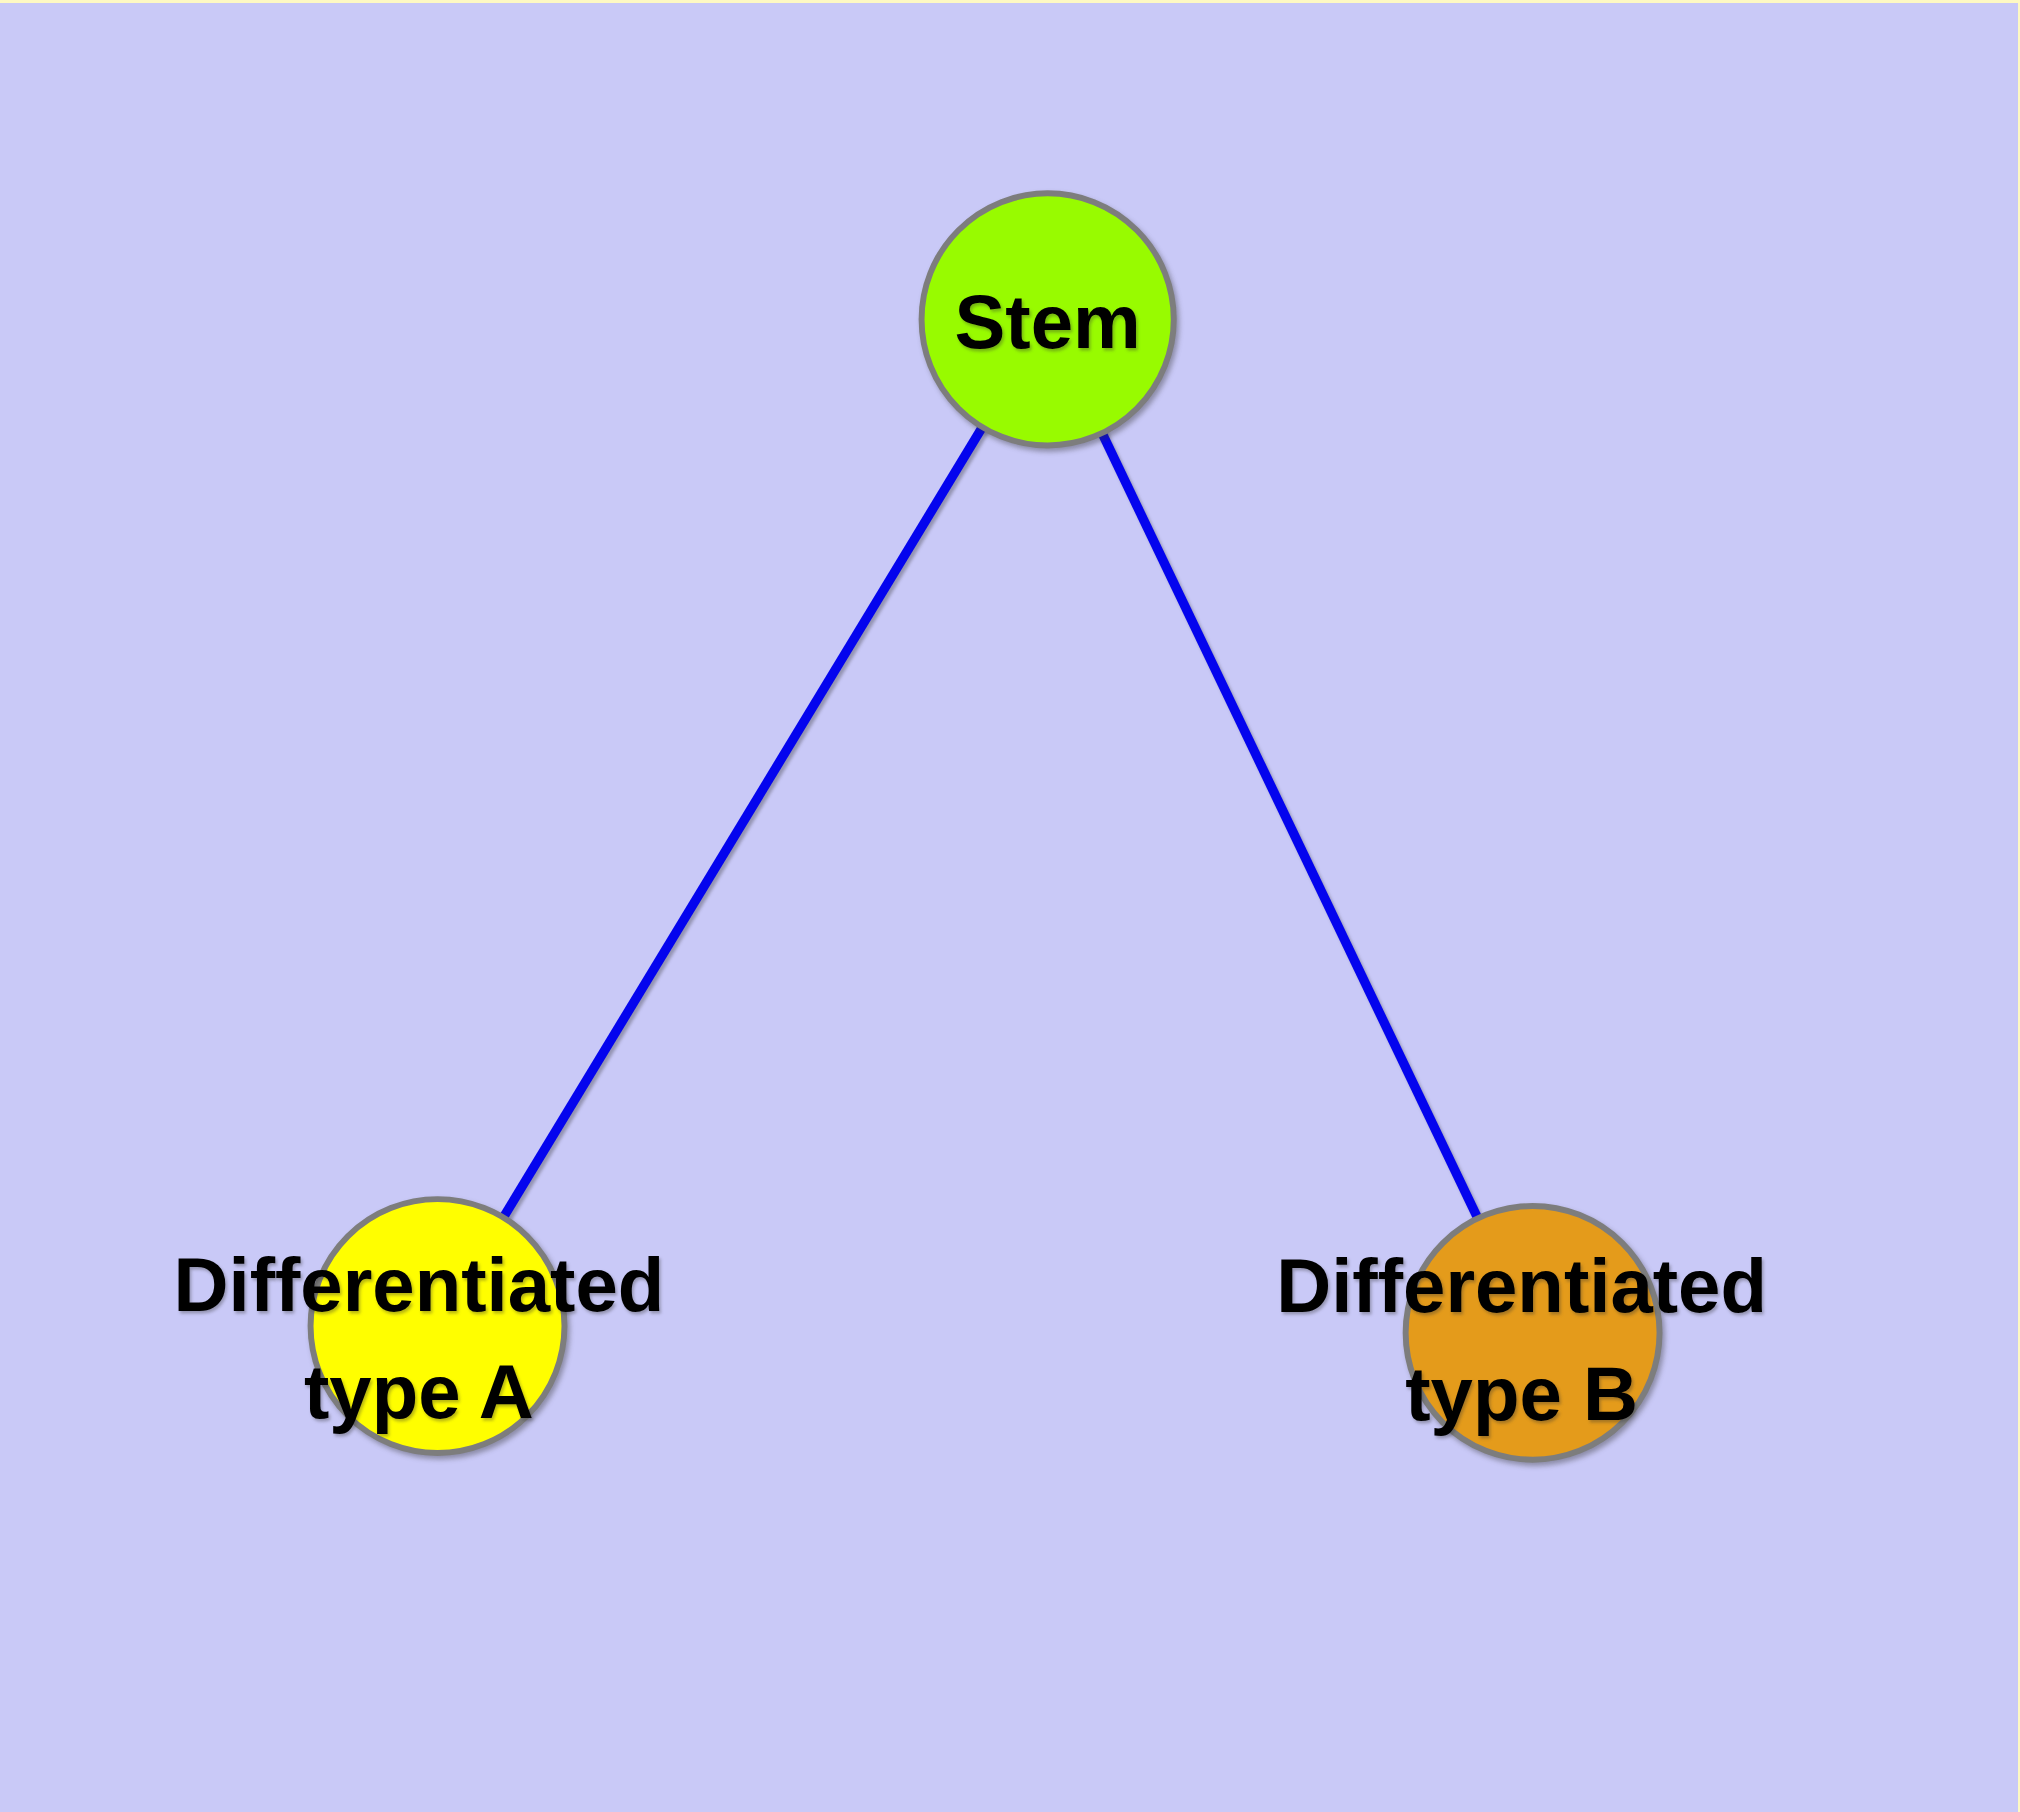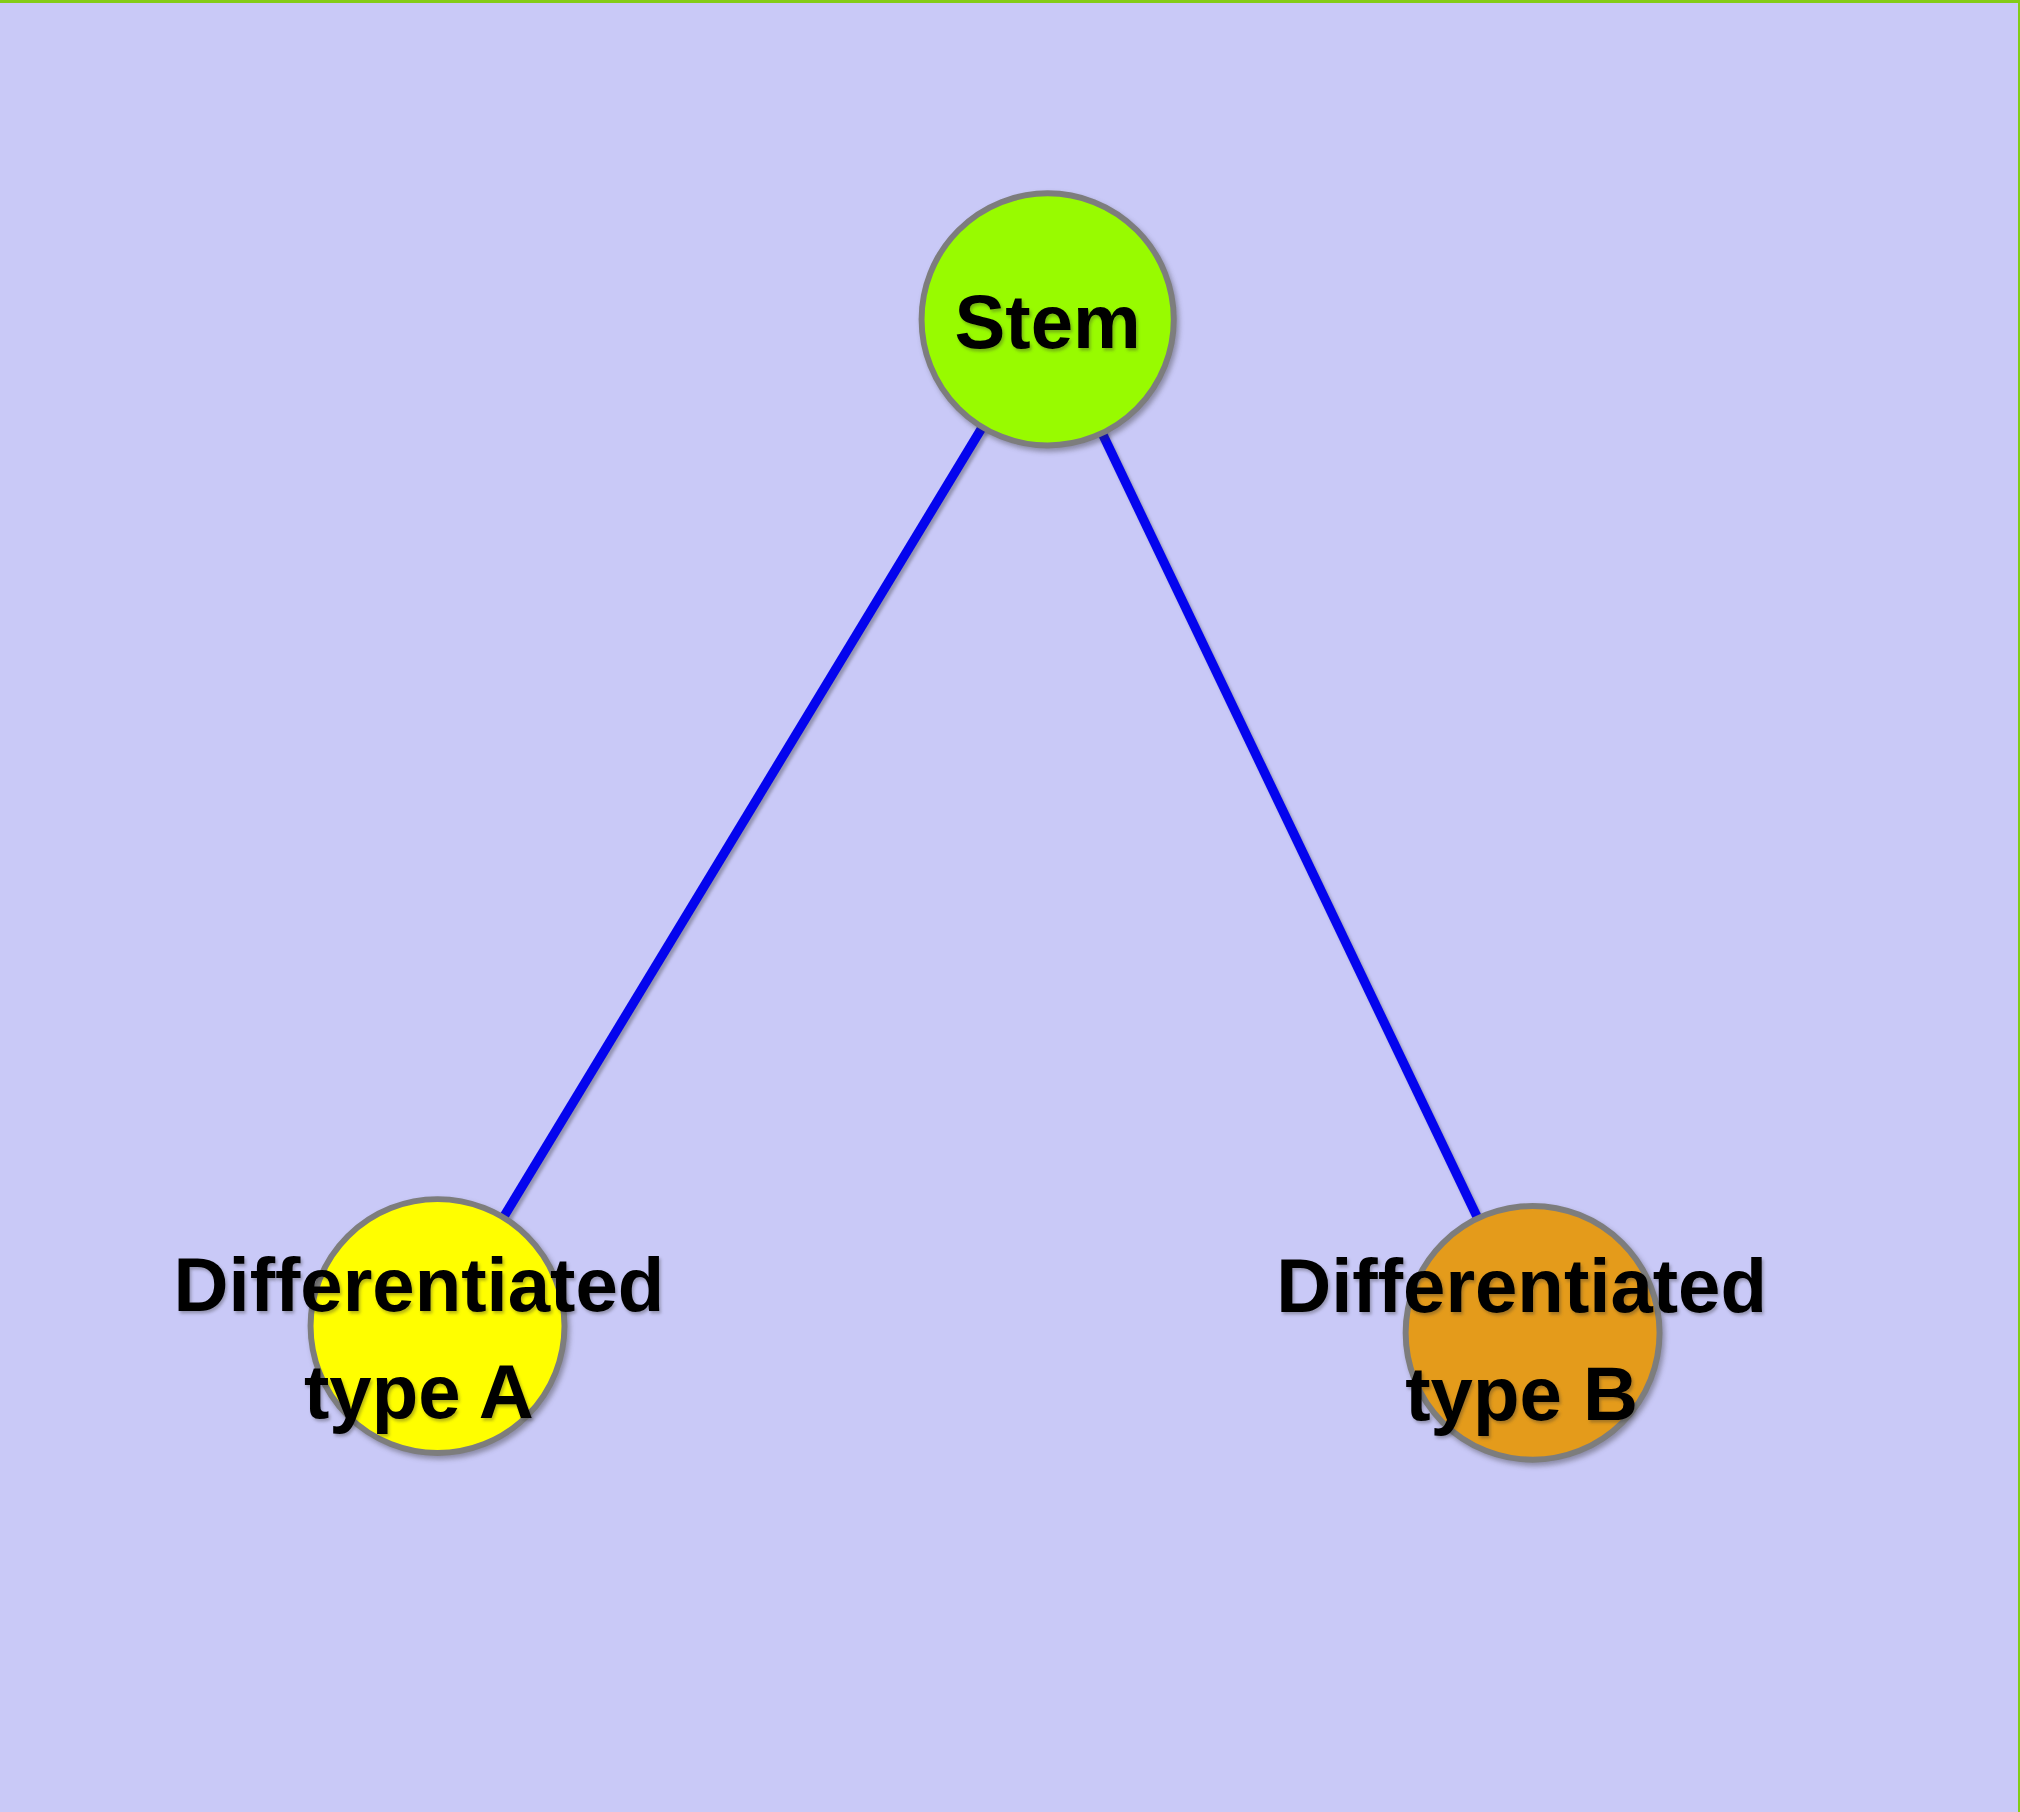--- a/index.html
+++ b/index.html
@@ -7,21 +7,21 @@
     padding: 0;
     width: 2021px;
     height: 1812px;
     overflow: hidden;
     background: #ffffff;
     font-family: "Liberation Sans", sans-serif;
   }
   .frame {
     position: absolute;
     inset: 0;
-    background: #84cc16;
+    background: #fef9c3;
   }
   .canvas {
     position: absolute;
     top: 3.4px;
     left: 0;
     right: 2.5px;
     bottom: 0;
   }
   .canvas svg {
     display: block;

